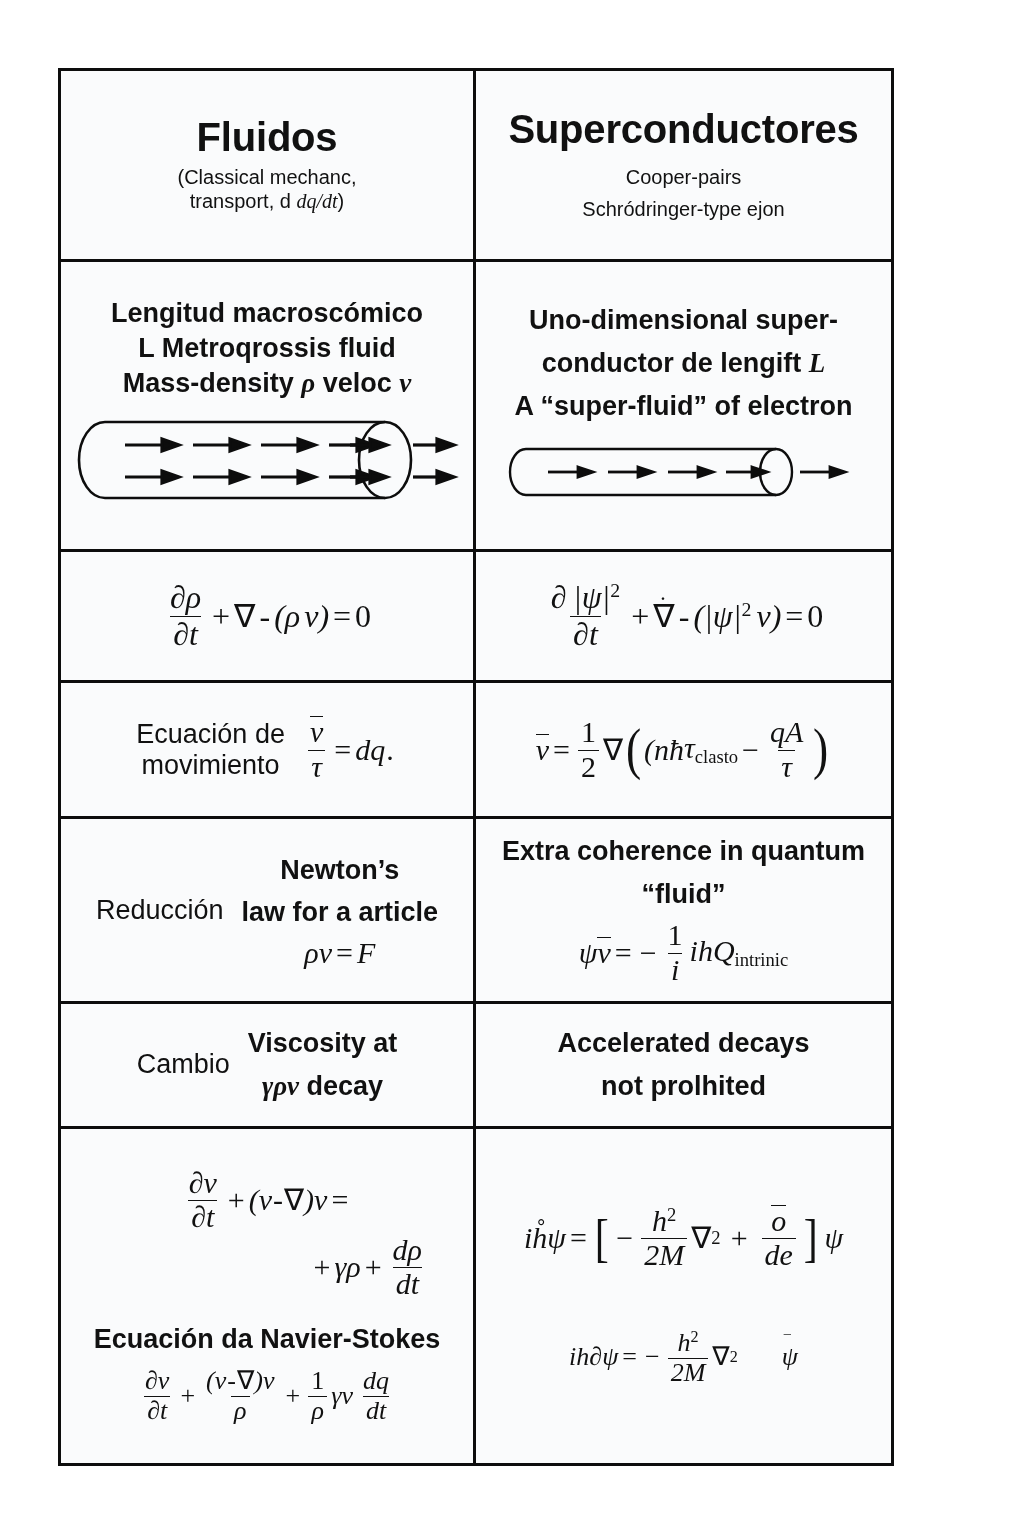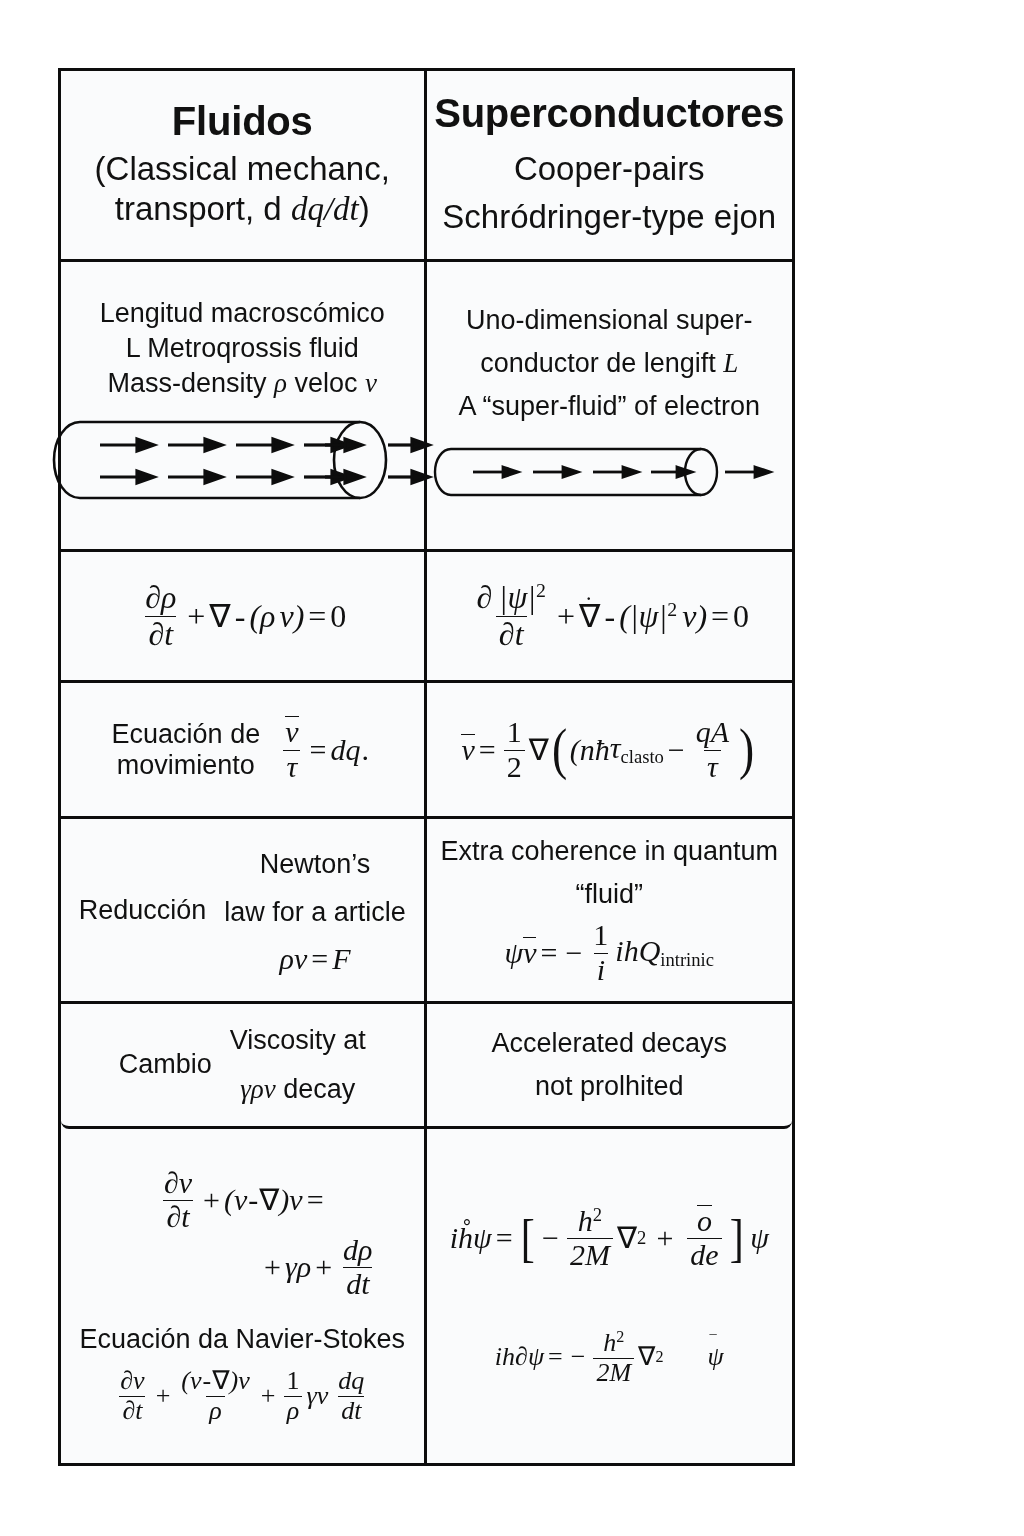--- a/index.html
+++ b/index.html
@@ -20,21 +20,21 @@
     position: relative;
     width: 1024px;
     height: 1536px;
     background: #ffffff;
   }
 
   .table {
     position: absolute;
     left: 58px;
     top: 68px;
-    width: 737px;
+    width: 836px;
     height: 1398px;
     border: 3px solid #0d0d0d;
     box-sizing: border-box;
     background: #fafbfc;
     display: flex;
     flex-direction: column;
   }
 
   .row {
     display: flex;
@@ -57,40 +57,40 @@
     border-right: 3px solid #0d0d0d;
   }
   .cell:last-child { border-right: none; gap: 8px; }
 
   
   .r-head   { height: 191px; }
   .r-setup  { height: 291px; }
   .r-cont   { height: 131px; }
   .r-motion { height: 137px; }
   .r-reduc  { height: 185px; }
-  .r-cambio { height: 125px; border-radius: 8px; }
+  .r-cambio { height: 125px; }
   .r-final  { height: 335px; }
 
   .title {
     font-size: 40px;
     font-weight: bold;
     letter-spacing: -0.2px;
     line-height: 1.08;
     margin-bottom: 6px;
   }
   .subline {
-    font-size: 33px;
+    font-size: 20px;
     line-height: 1.22;
     font-weight: normal;
   }
 
   .body-line {
     font-size: 27px;
     line-height: 1.28;
-    font-weight: normal;
+    font-weight: bold;
   }
 
   .mi { font-family: "Liberation Serif", serif; font-style: italic; }
   .mu { font-family: "Liberation Serif", serif; font-style: normal; }
 
   
   .math {
     font-family: "Liberation Serif", serif;
     font-style: italic;
     font-size: 30px;
@@ -148,21 +148,21 @@
     display: flex;
     flex-direction: row;
     align-items: center;
     justify-content: center;
     width: 100%;
     gap: 18px;
   }
   .two-col .lbl { font-size: 27px; flex: 0 0 auto; text-align: center; }
   .two-col .rhs { flex: 0 0 auto; text-align: center; }
 
-  .stack { display: flex; flex-direction: column; align-items: center; gap: 14px; }
+  .stack { display: flex; flex-direction: column; align-items: center; gap: 8px; }
 
   .diagram { margin-top: 10px; }
 
   .eq-right { align-self: flex-end; }
   .spacer-sm { height: 10px; }
   .spacer-md { height: 22px; }
 </style>
 </head>
 <body>
 

